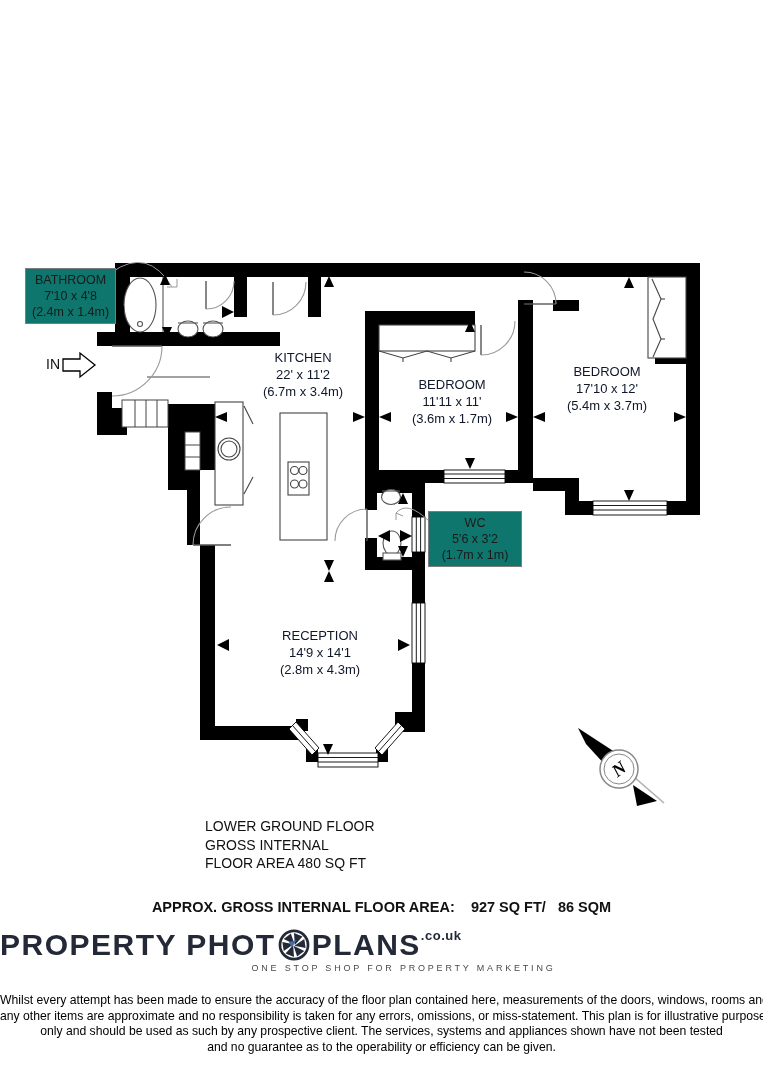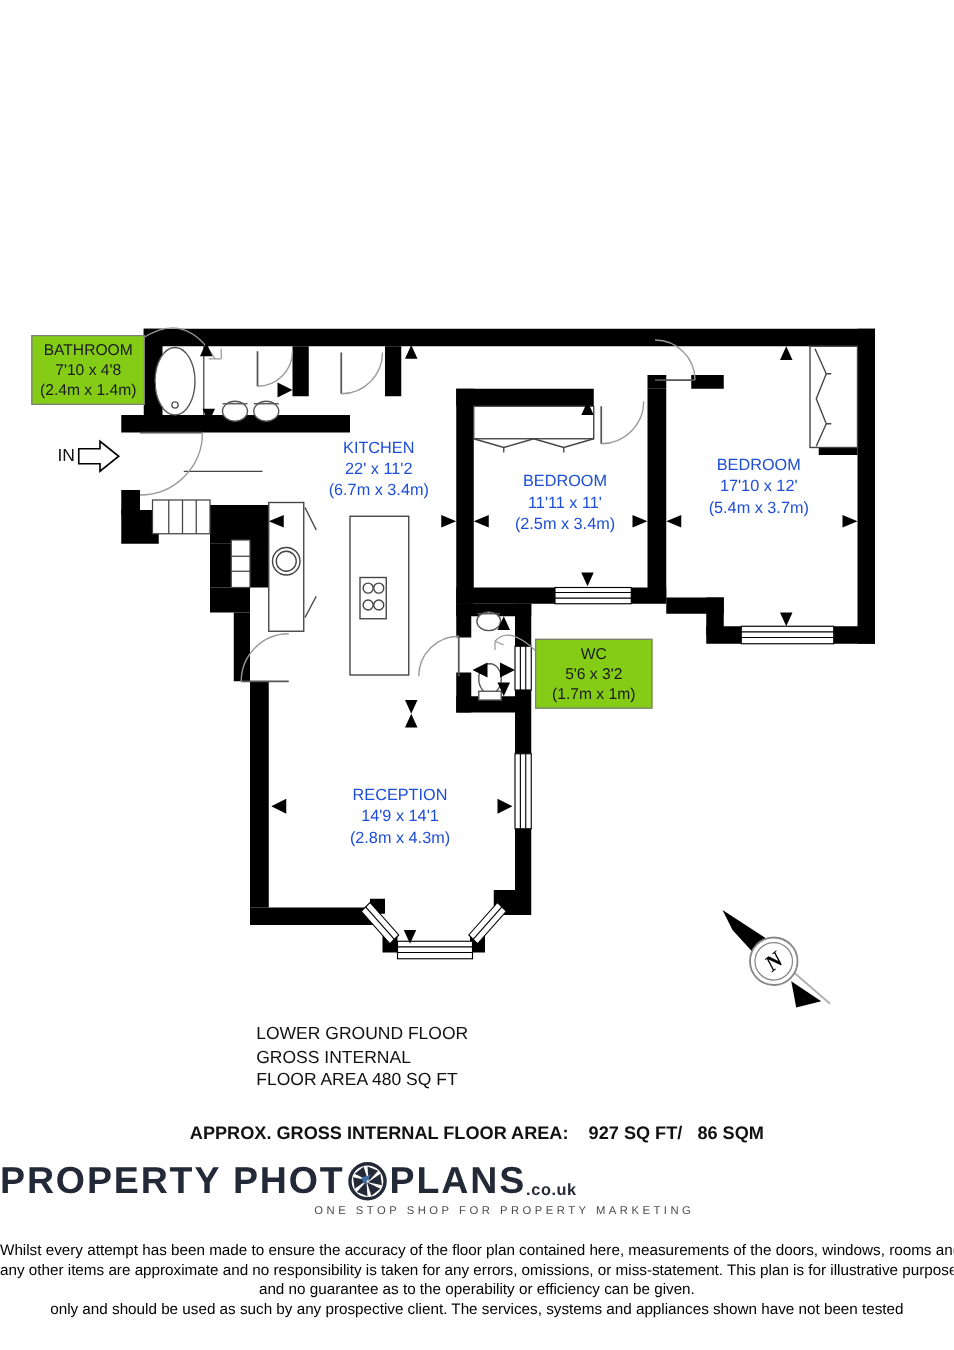--- a/index.html
+++ b/index.html
@@ -1,30 +1,30 @@
 <!DOCTYPE html>
 <html><head>
 <meta charset="utf-8">
 <style>
   html,body{margin:0;padding:0;background:#fff;}
   #canvas{position:relative;width:763px;height:1080px;background:#fff;overflow:hidden;
           font-family:"Liberation Sans", sans-serif;color:#111;}
   #plan-svg{position:absolute;left:0;top:0;}
   .room-label{position:absolute;text-align:center;font-size:13px;line-height:17px;
-              color:#1d4ed8;transform:translateX(-50%);white-space:nowrap;}
+              color:#0f172a;transform:translateX(-50%);white-space:nowrap;}
   .boxed-label{position:absolute;text-align:center;font-size:12.5px;line-height:16px;
-               color:#1a1a1a;background:#84cc16;border:1px solid #7d7d7d;padding:3px 6px;white-space:nowrap;}
+               color:#1a1a1a;background:#0f766e;border:1px solid #7d7d7d;padding:3px 6px;white-space:nowrap;}
   .in-label{position:absolute;left:46px;top:356px;font-size:14px;color:#111;}
   .floor-summary{position:absolute;left:205px;top:817px;font-size:14px;line-height:18.5px;color:#111;}
   .area-line{position:absolute;left:0;right:0;top:899px;text-align:center;font-size:14.5px;
              color:#111;white-space:pre;font-weight:bold;}
   .logo-wrap{position:absolute;left:0;right:0;top:928px;text-align:center;}
   .logo-row{display:flex;align-items:center;justify-content:flex-start;}
   .logo-main{font-size:30px;font-weight:bold;letter-spacing:1.5px;}
-  .logo-suffix{font-size:13px;font-weight:bold;letter-spacing:.5px;align-self:flex-end;margin-bottom:3px;}
+  .logo-suffix{font-size:13px;font-weight:bold;letter-spacing:.5px;align-self:flex-end;margin-bottom:19px;}
   .logo-icon{margin:0 1px;}
   .tagline{font-size:9px;letter-spacing:2.8px;margin-top:1px;padding-left:44px;}
   .disclaimer{position:absolute;left:0;right:0;top:993px;text-align:center;font-size:12.2px;
               line-height:15.6px;color:#000;}
   .disclaimer div{white-space:nowrap;}
 </style>
 </head>
 <body>
 
 <div id="canvas">
@@ -221,21 +221,21 @@
 
   <div class="room-label" style="left:303px;top:349px;">
     <div>KITCHEN</div>
     <div>22' x 11'2</div>
     <div>(6.7m x 3.4m)</div>
   </div>
 
   <div class="room-label" style="left:452px;top:376px;">
     <div>BEDROOM</div>
     <div>11'11 x 11'</div>
-    <div>(2.5m x 3.4m)</div>
+    <div>(3.6m x 1.7m)</div>
   </div>
 
   <div class="room-label" style="left:607px;top:363px;">
     <div>BEDROOM</div>
     <div>17'10 x 12'</div>
     <div>(5.4m x 3.7m)</div>
   </div>
 
   <div class="boxed-label" style="left:428px;top:511px;min-width:80px;">
     <div>WC</div>
@@ -274,17 +274,17 @@
       </svg>
       <span class="logo-main" style="color: rgb(35, 41, 55);">PLANS</span>
       <span class="logo-suffix" style="color: rgb(35, 41, 55);">.co.uk</span>
     </div>
     <div class="tagline" style="color: rgb(74, 74, 74);">ONE STOP SHOP FOR PROPERTY MARKETING</div>
   </div>
 
   <div class="disclaimer">
     <div>Whilst every attempt has been made to ensure the accuracy of the floor plan contained here, measurements of the doors, windows, rooms and</div>
     <div>any other items are approximate and no responsibility is taken for any errors, omissions, or miss-statement. This plan is for illustrative purposes</div>
+    <div>only and should be used as such by any prospective client. The services, systems and appliances shown have not been tested</div>
     <div>and no guarantee as to the operability or efficiency can be given.</div>
-    <div>only and should be used as such by any prospective client. The services, systems and appliances shown have not been tested</div>
   </div>
 
 </div>
 
 </body></html>

